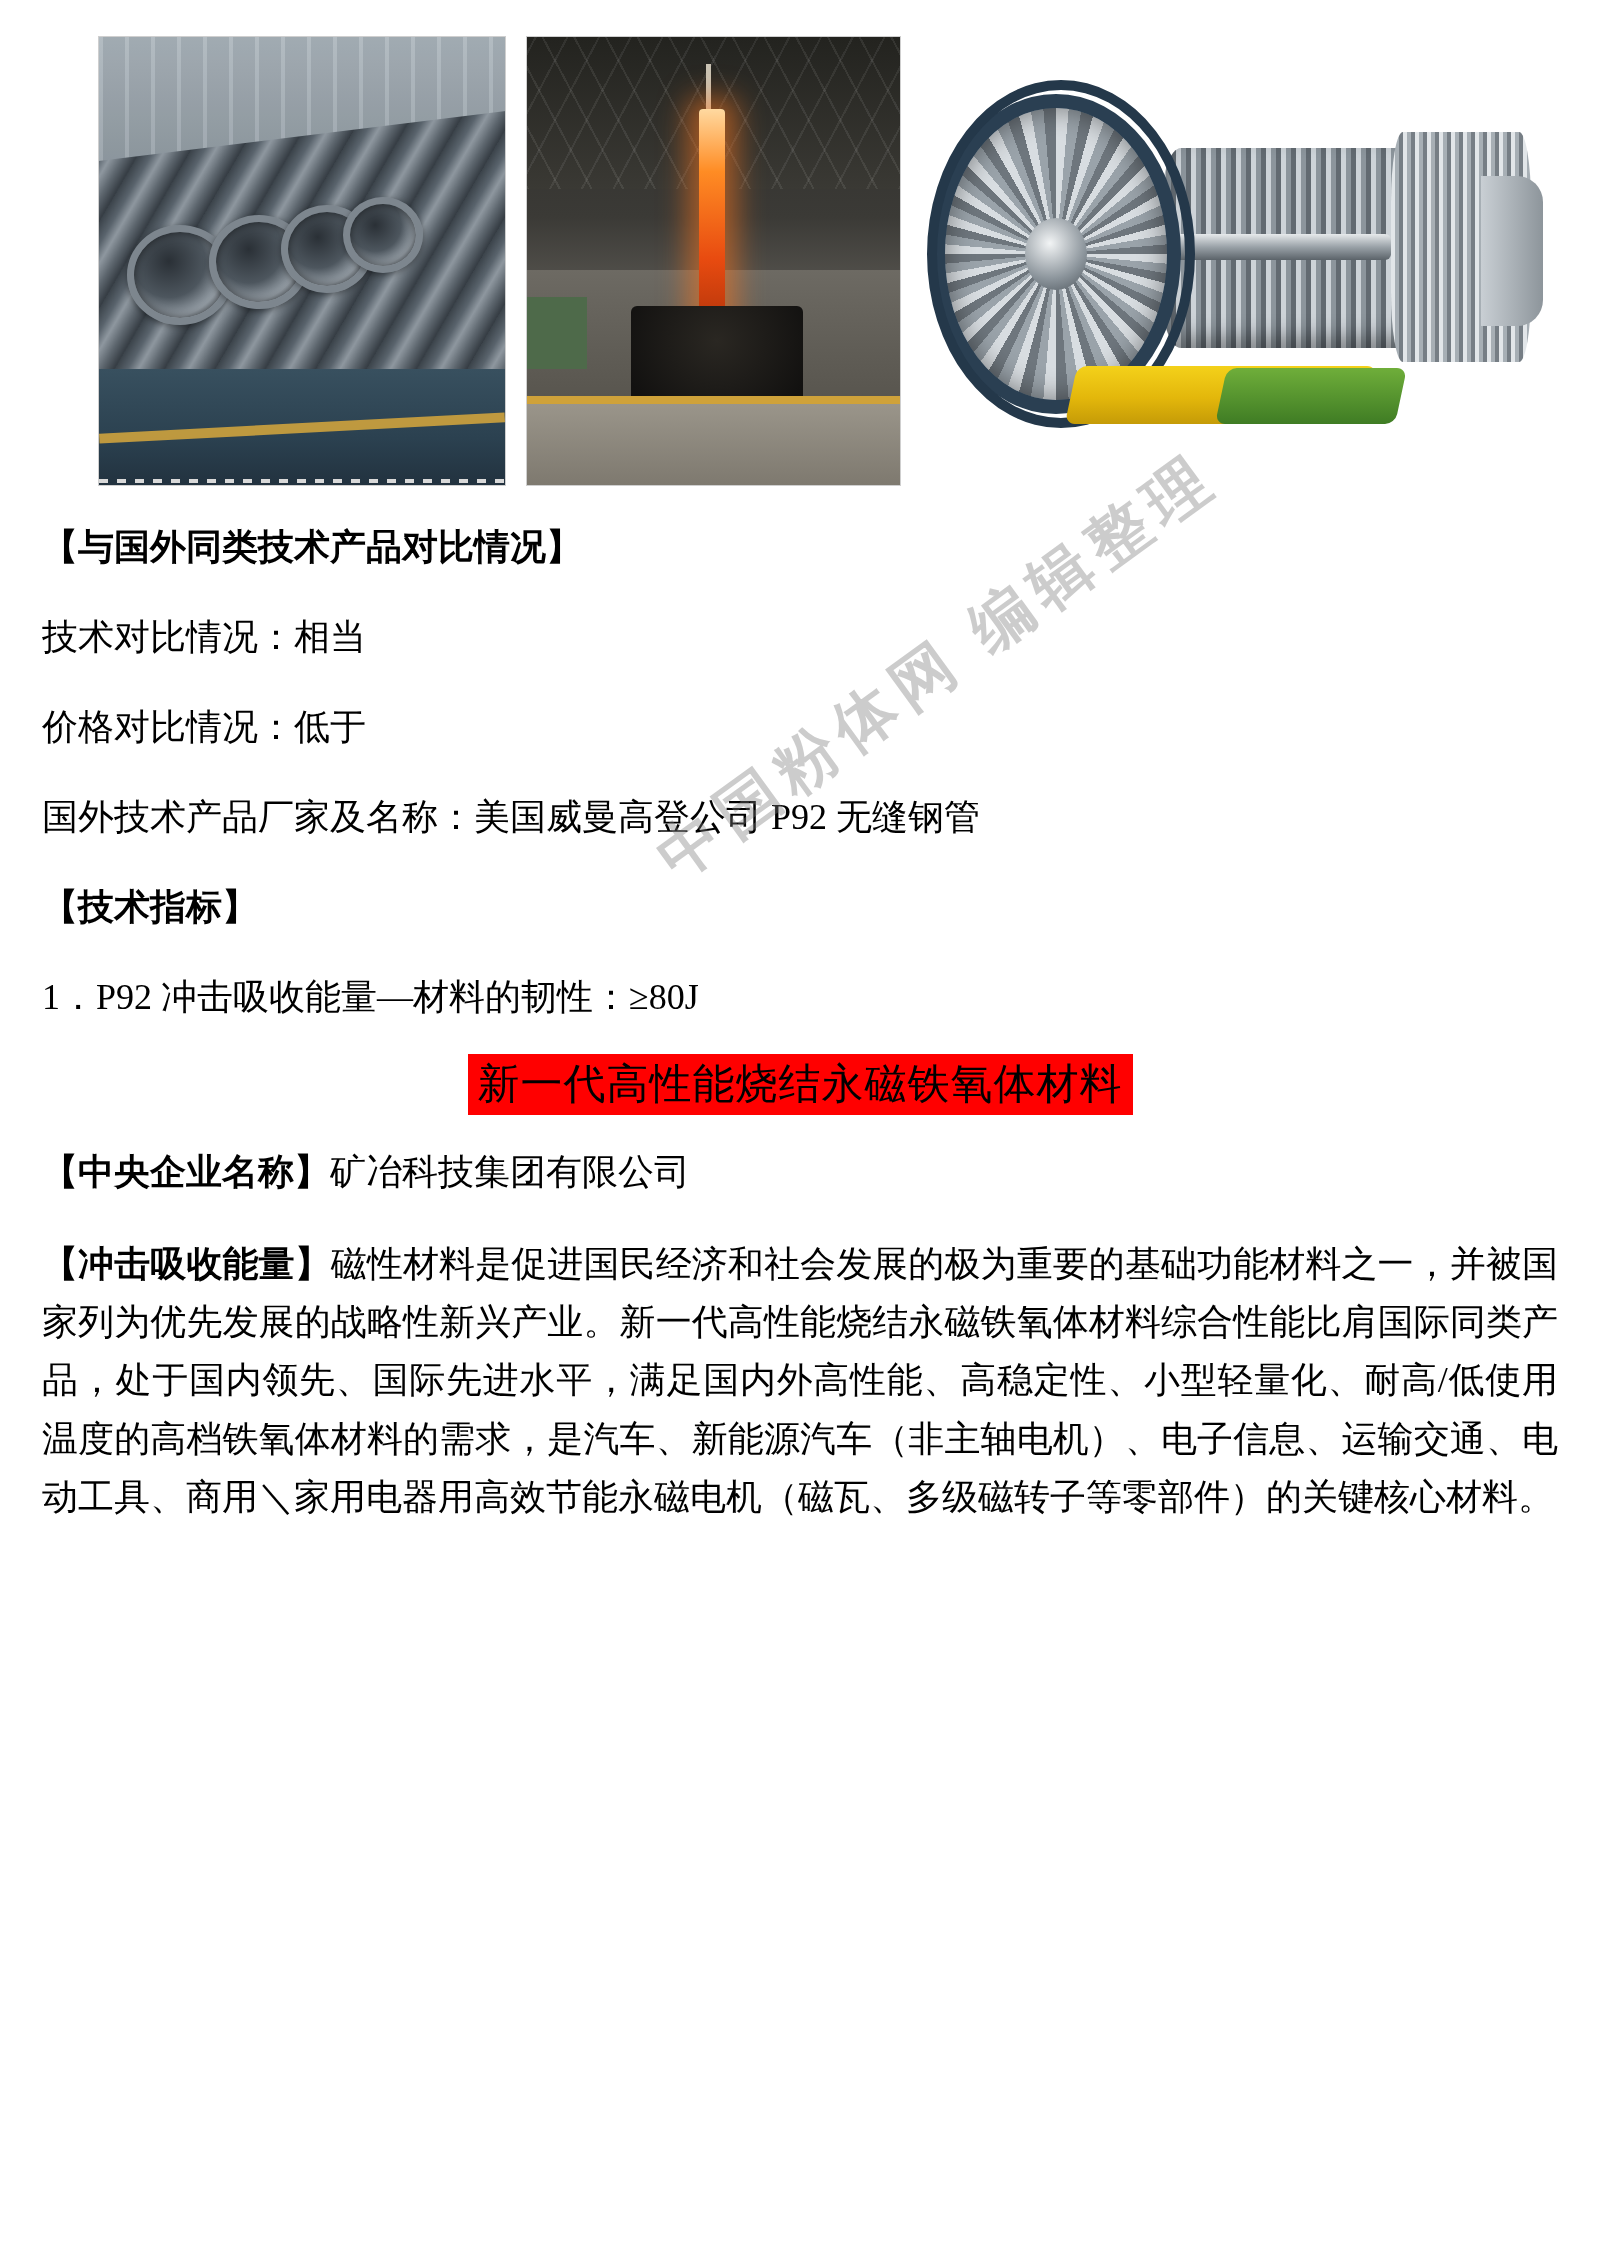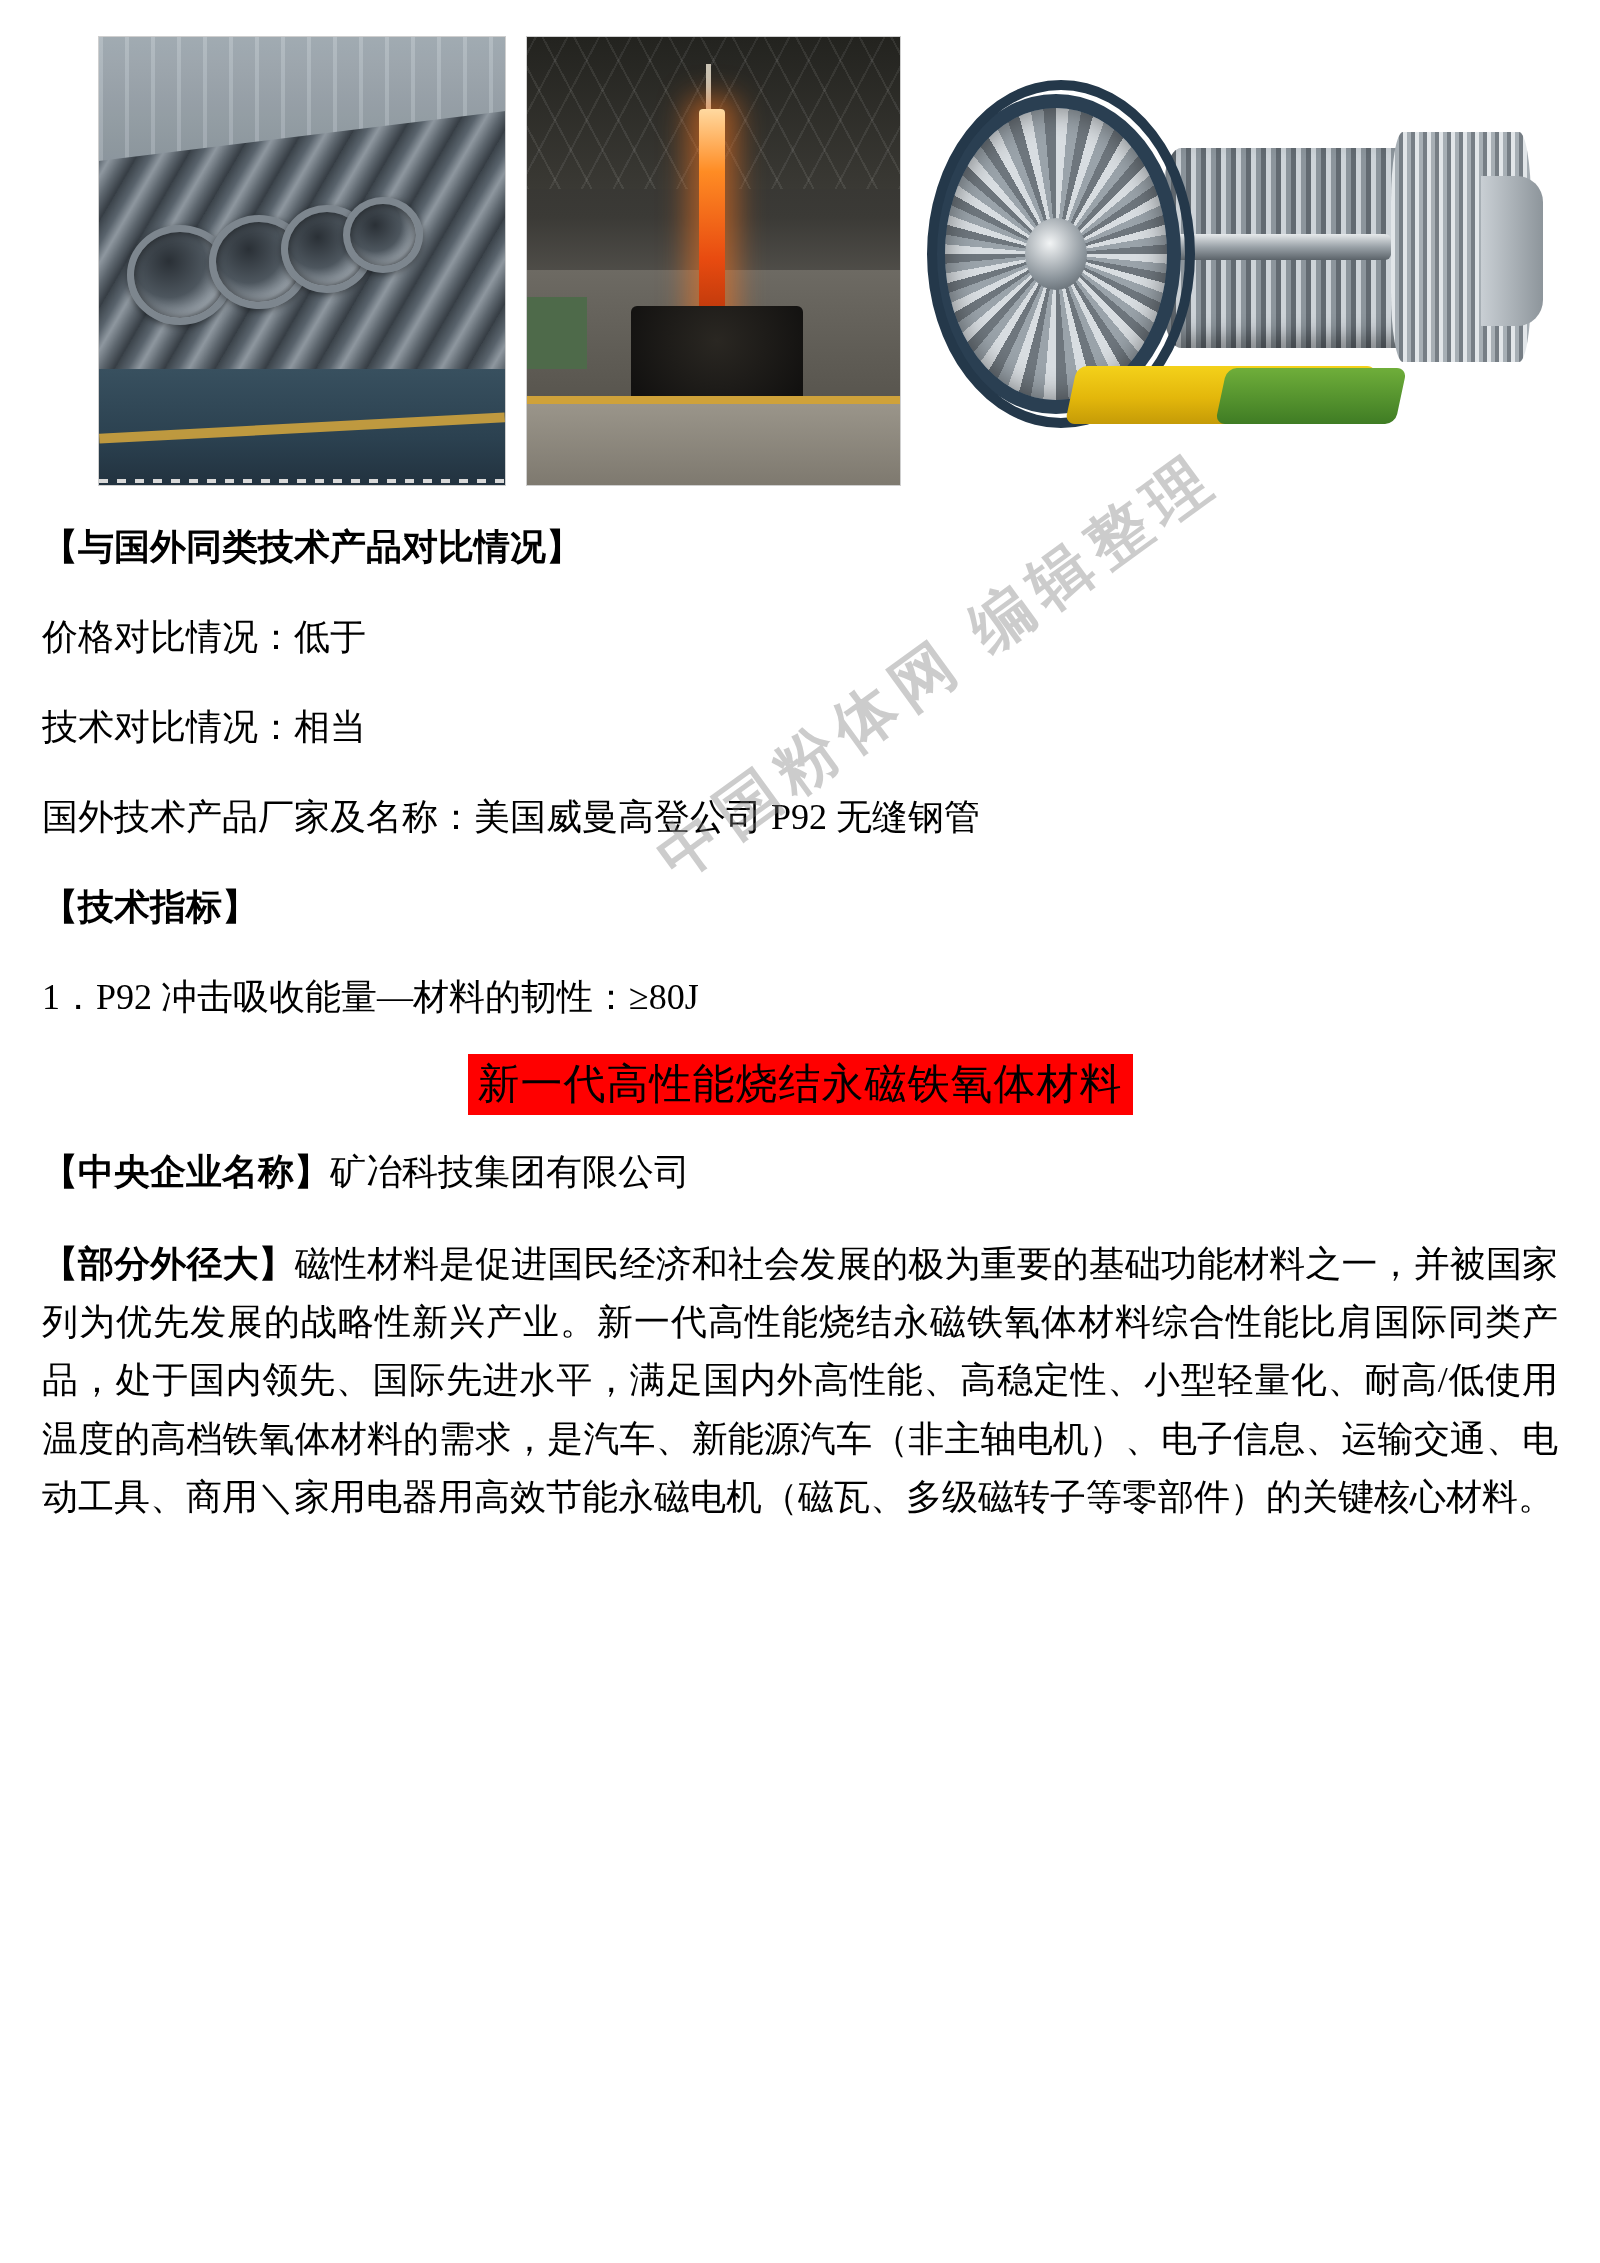--- a/index.html
+++ b/index.html
@@ -269,40 +269,40 @@
         <div class="p3-green2"></div>
       </div>
     </div>
 
   </div>
 
   <div class="content">
 
     <p class="blk para">【与国外同类技术产品对比情况】</p>
 
+    <p class="para">技术对比情况：相当</p>
+
     <p class="para">价格对比情况：低于</p>
-
-    <p class="para">技术对比情况：相当</p>
 
     <p class="para">国外技术产品厂家及名称：美国威曼高登公司 P92 无缝钢管</p>
 
     <p class="blk para">【技术指标】</p>
 
     <p class="para num-line">1．P92 冲击吸收能量—材料的韧性：≥80J</p>
 
 
     <div class="title-bar">
       <span>新一代高性能烧结永磁铁氧体材料</span>
     </div>
 
     <p class="para">
       <span class="blk">【中央企业名称】</span><span>矿冶科技集团有限公司</span>
     </p>
 
     <p class="body-text">
-      <span class="blk">【部分外径大】</span><span>磁性材料是促进国民经济和社会发展的极为重要的基础功能材料之一，并被国家列为优先发展的战略性新兴产业。新一代高性能烧结永磁铁氧体材料综合性能比肩国际同类产品，处于国内领先、国际先进水平，满足国内外高性能、高稳定性、小型轻量化、耐高/低使用温度的高档铁氧体材料的需求，是汽车、新能源汽车（非主轴电机）、电子信息、运输交通、电动工具、商用＼家用电器用高效节能永磁电机（磁瓦、多级磁转子等零部件）的关键核心材料。</span>
+      <span class="blk">【冲击吸收能量】</span><span>磁性材料是促进国民经济和社会发展的极为重要的基础功能材料之一，并被国家列为优先发展的战略性新兴产业。新一代高性能烧结永磁铁氧体材料综合性能比肩国际同类产品，处于国内领先、国际先进水平，满足国内外高性能、高稳定性、小型轻量化、耐高/低使用温度的高档铁氧体材料的需求，是汽车、新能源汽车（非主轴电机）、电子信息、运输交通、电动工具、商用＼家用电器用高效节能永磁电机（磁瓦、多级磁转子等零部件）的关键核心材料。</span>
     </p>
 
   </div>
 
   <div class="watermark">中国粉体网 编辑整理</div>
 
 </div>
 
 </body></html>

